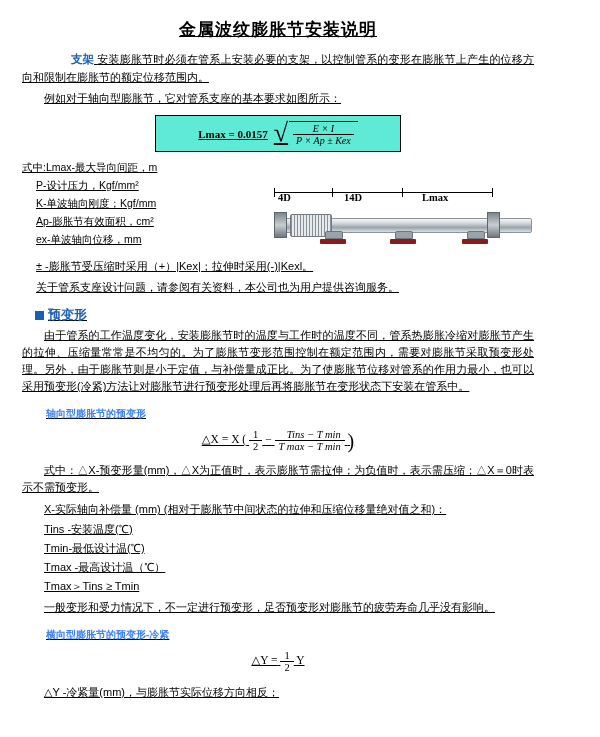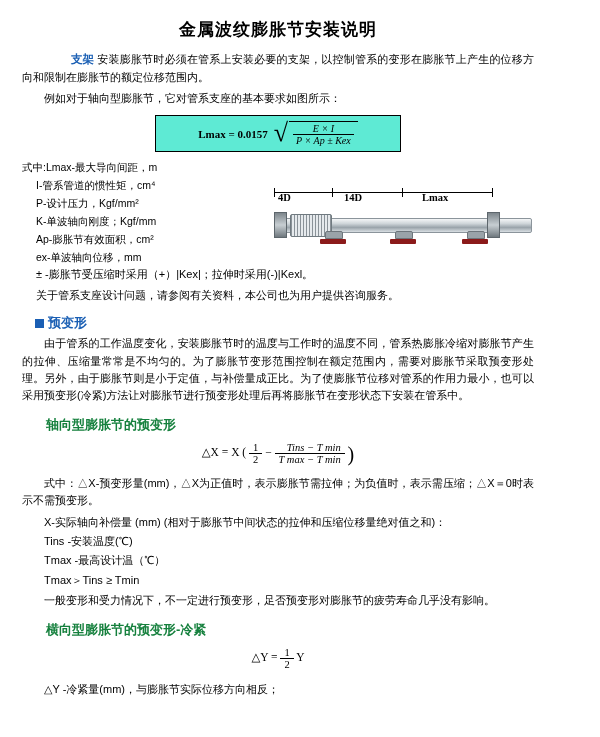--- a/index.html
+++ b/index.html
@@ -13,20 +13,21 @@
     font-family: "Liberation Sans", sans-serif;
     color: #000000;
     overflow: hidden;
   }
   .page {
     position: relative;
     width: 556px;
     height: 737px;
     box-sizing: border-box;
     padding: 10px 22px 16px 22px;
+    text-decoration: underline;
   }
   .doc-title {
     text-align: center;
     font-size: 17px;
     font-weight: bold;
     letter-spacing: 1px;
     margin: 8px 0 10px 0;
     font-family: "Liberation Serif", serif;
   }
   p, div.para {
@@ -57,23 +58,23 @@
   .inline-head {
     display: inline-flex;
     align-items: center;
     gap: 5px;
     font-weight: bold;
     color: #1a5fb4;
     font-size: 11.5px;
     vertical-align: middle;
   }
   .sub-head {
-    font-size: 13px;
-    font-weight: bold;
-    color: #15803d;
+    font-size: 10px;
+    font-weight: bold;
+    color: #3b82f6;
     margin: 12px 0 6px 24px;
   }
   .formula-box {
     margin: 8px auto 6px auto;
     width: 228px;
     border: 1px solid #000;
     padding: 5px 8px;
     font-family: "Liberation Serif", serif;
     font-size: 11px;
     display: flex;
@@ -291,21 +292,20 @@
           <span class="num">E × I</span>
           <span class="den">P × Ap ± Kex</span>
         </span>
       </span>
     </span>
   </div>
 
   <div class="midsection">
     <div class="var-list">
       <div class="vl-item">式中:Lmax-最大导向间距，m</div>
-      <div class="vl-item vl-indent">I-管系管道的惯性矩，cm⁴</div>
       <div class="vl-item vl-indent">P-设计压力，Kgf/mm²</div>
       <div class="vl-item vl-indent">K-单波轴向刚度；Kgf/mm</div>
       <div class="vl-item vl-indent">Ap-膨胀节有效面积，cm²</div>
       <div class="vl-item vl-indent">ex-单波轴向位移，mm</div>
     </div>
 
     <div class="figure">
       <div class="fig-labels">
         <span style="left:6px;">4D</span>
         <span style="left:72px;">14D</span>
@@ -364,20 +364,21 @@
       <span class="num">Tins − T min</span>
       <span class="den">T max − T min</span>
     </span>
     <span class="big-paren">)</span>
   </div>
 
   <div class="para indent">式中：△X-预变形量(mm)，△X为正值时，表示膨胀节需拉伸；为负值时，表示需压缩；△X＝0时表示不需预变形。</div>
 
   <div class="list-line">X-实际轴向补偿量 (mm) (相对于膨胀节中间状态的拉伸和压缩位移量绝对值之和)：</div>
   <div class="list-line">Tins -安装温度(℃)</div>
+  <div class="list-line">Tmin-最低设计温(℃)</div>
   <div class="list-line">Tmax -最高设计温（℃）</div>
   <div class="list-line">Tmax＞Tins ≥ Tmin</div>
 
   <div class="note">一般变形和受力情况下，不一定进行预变形，足否预变形对膨胀节的疲劳寿命几乎没有影响。</div>
 
   <div class="sub-head">横向型膨胀节的预变形-冷紧</div>
 
   <div class="centered-formula">
     <span>△Y =</span>
     <span class="frac2">

